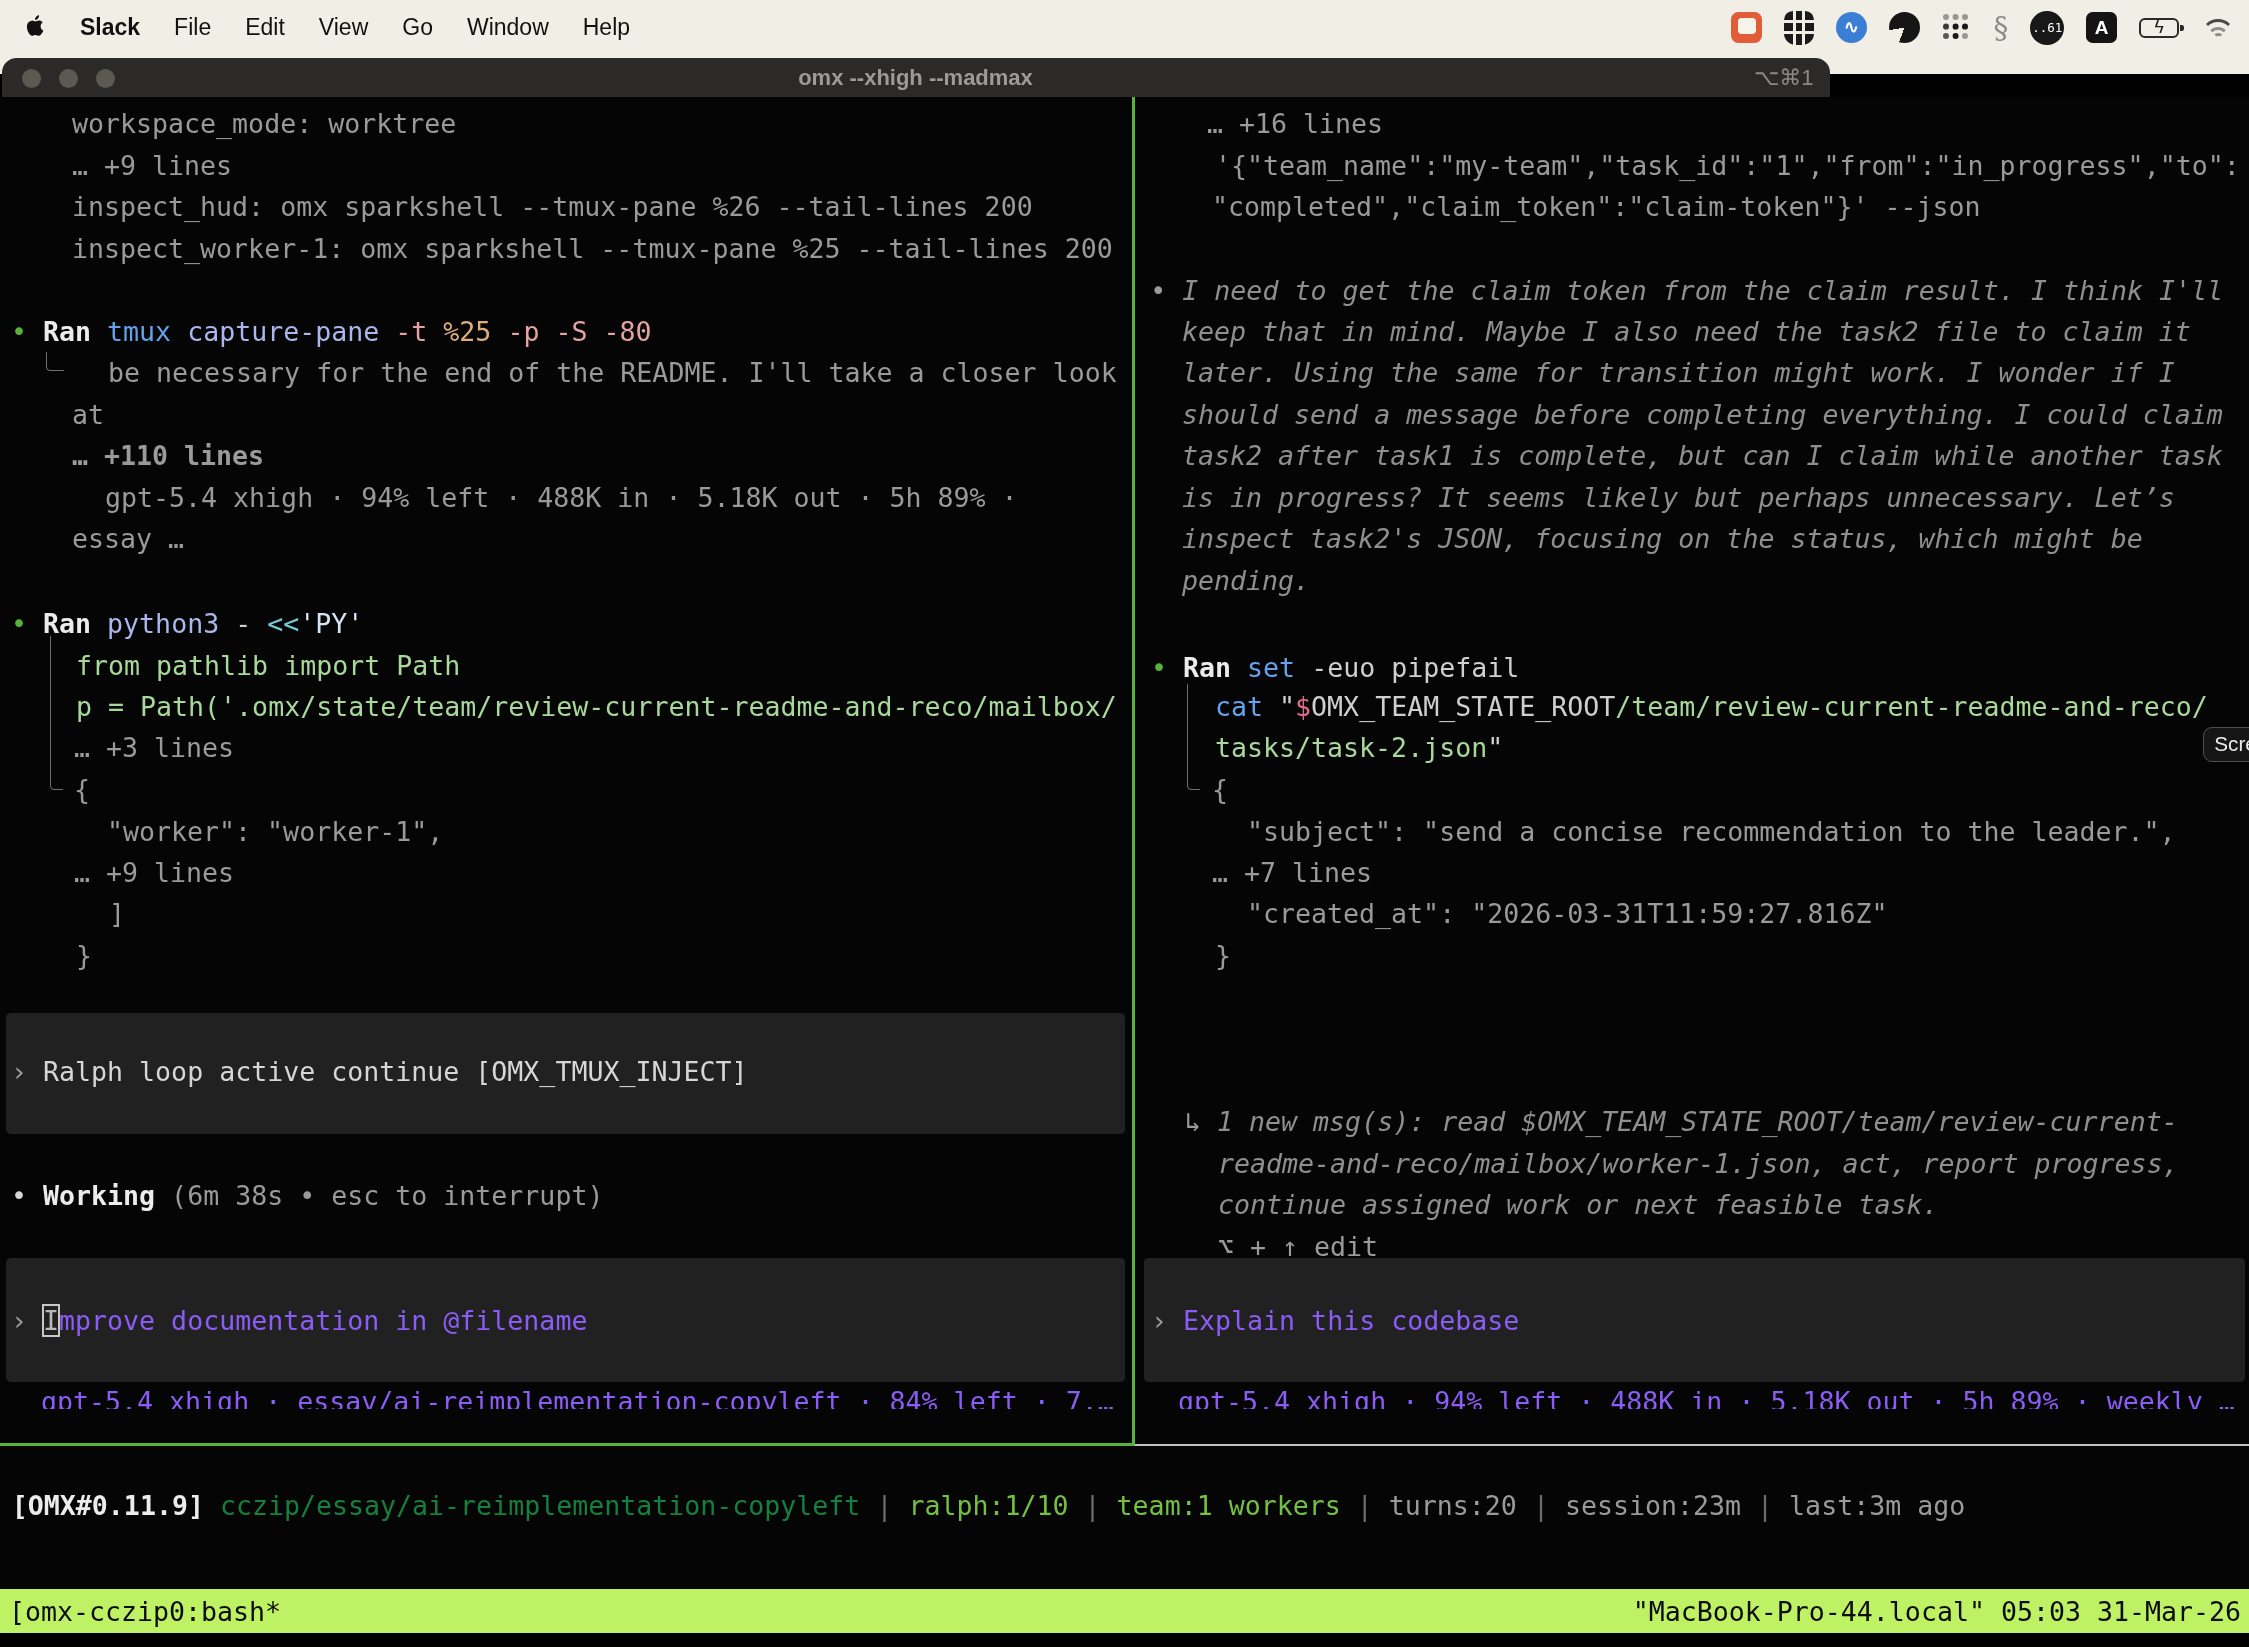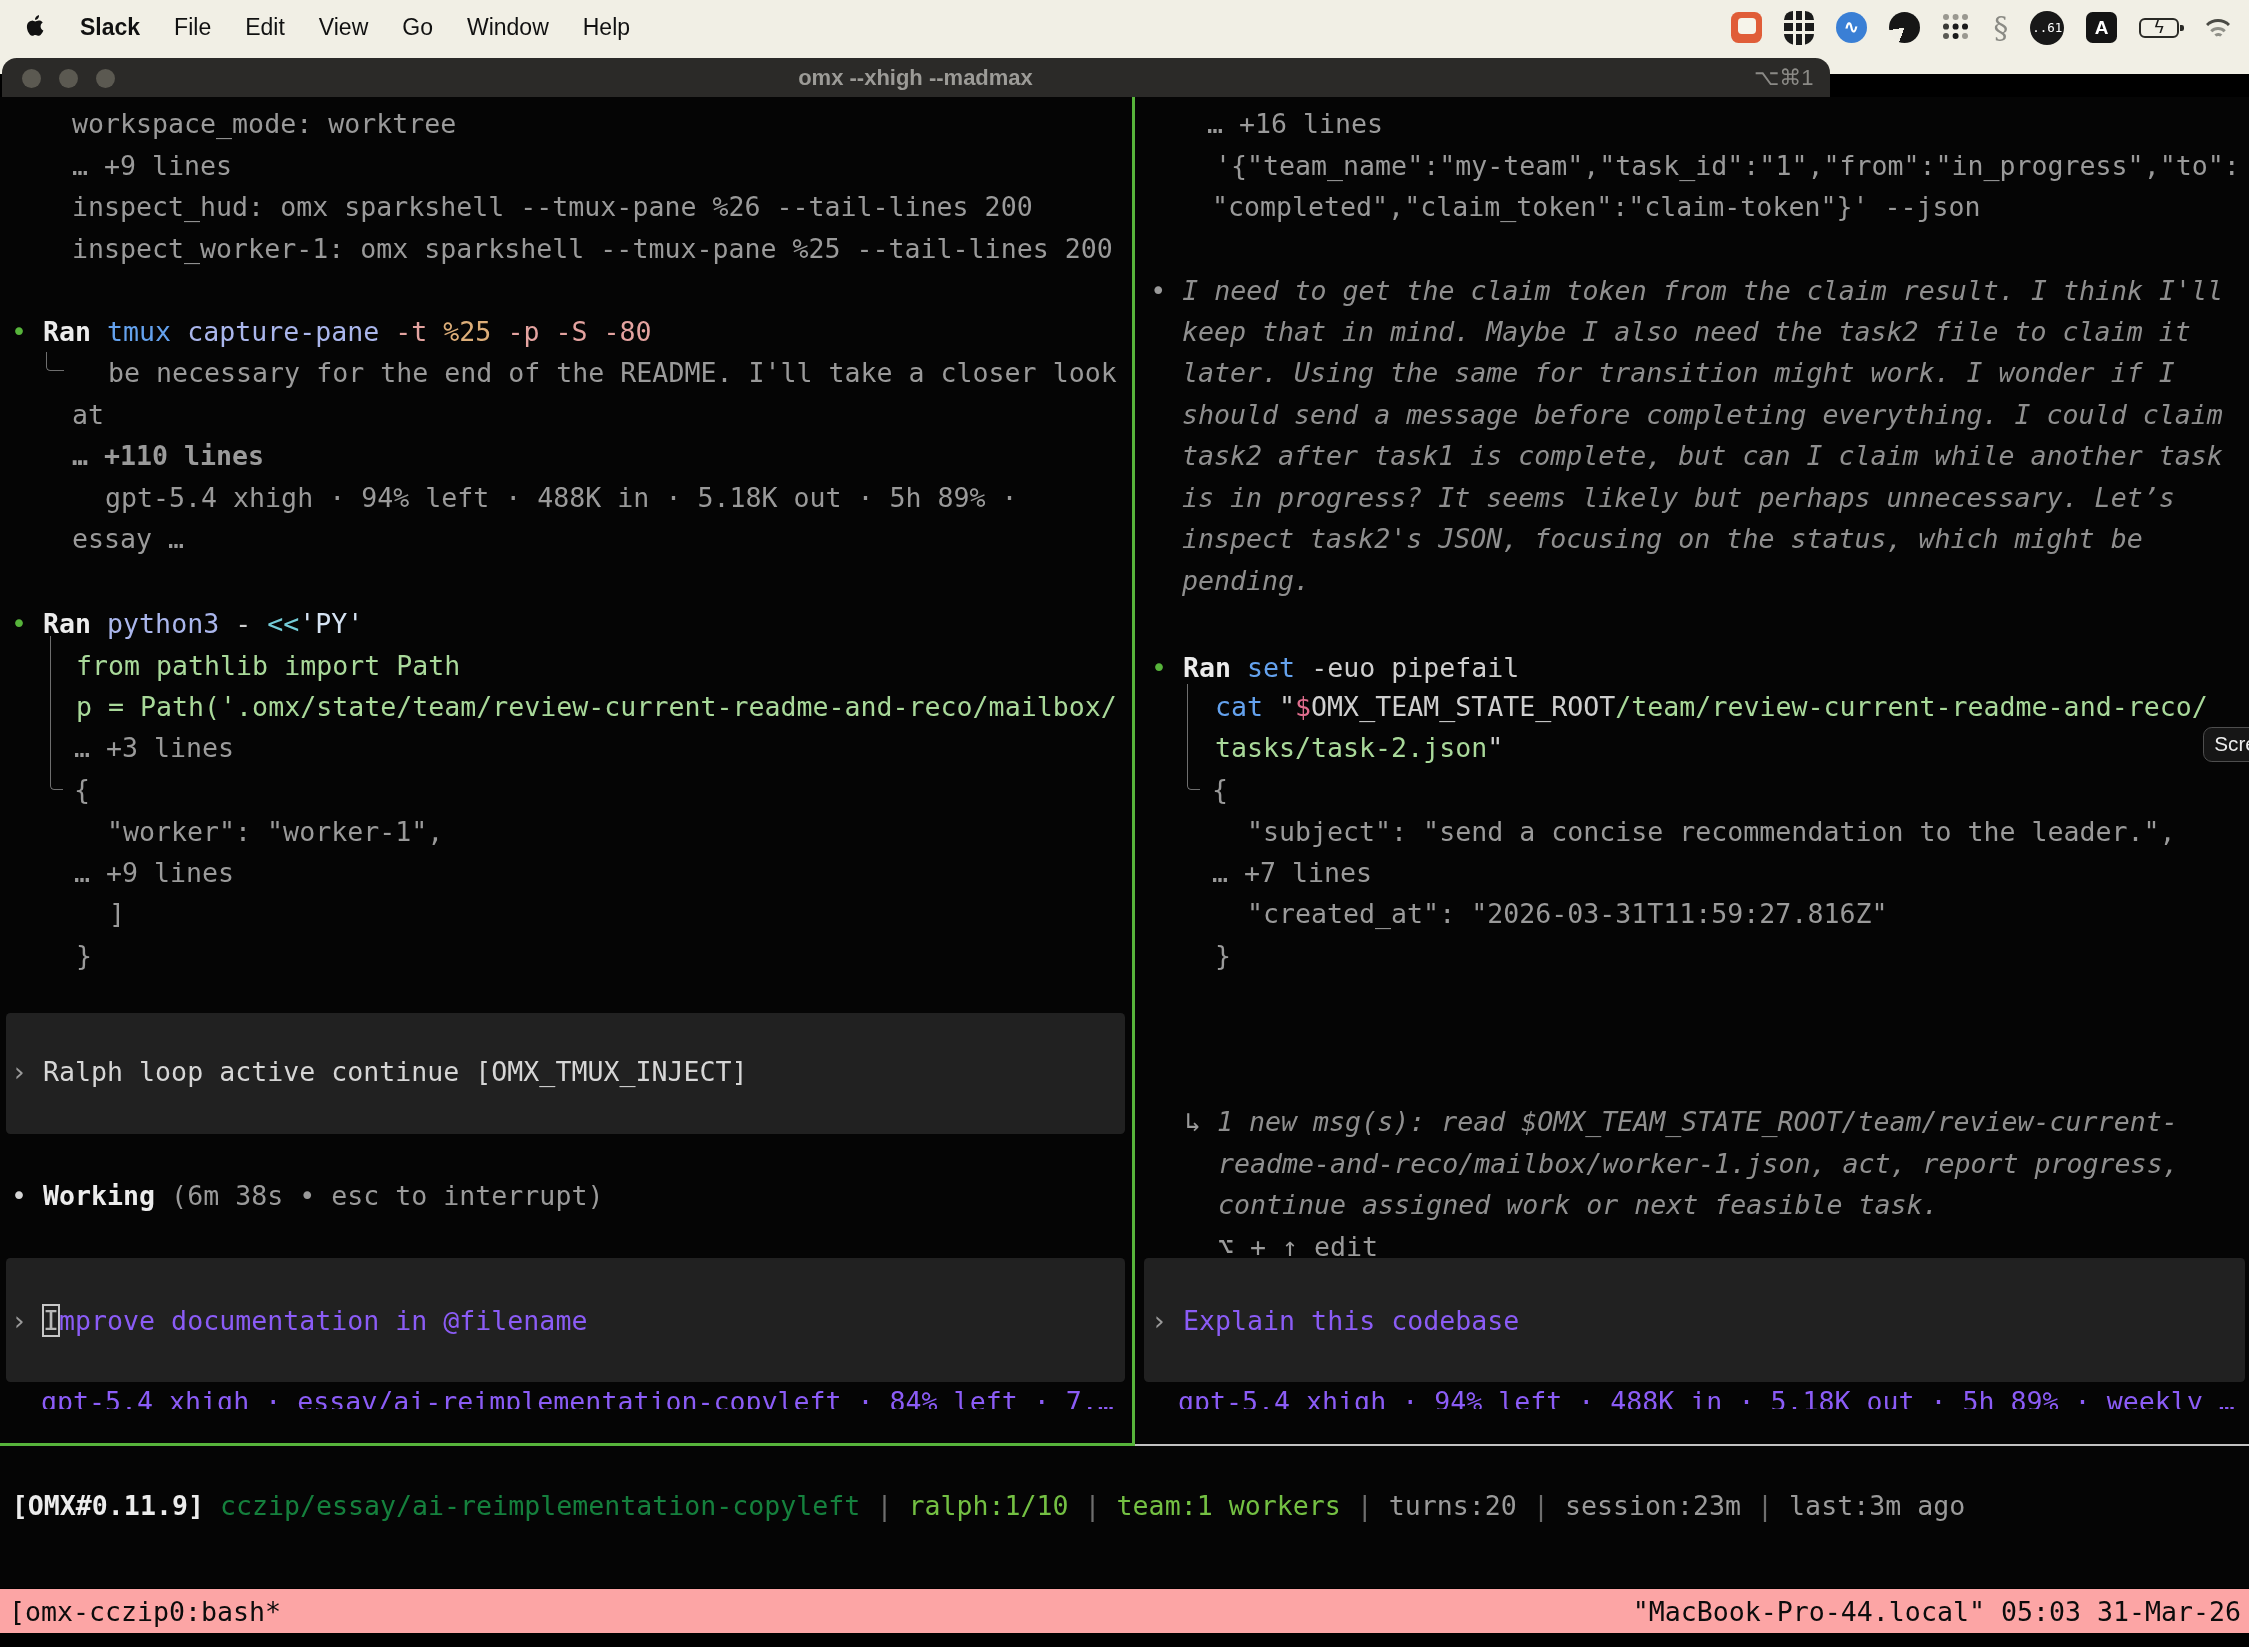--- a/index.html
+++ b/index.html
@@ -101,21 +101,21 @@
 
   
   .vsplit { position:absolute; left:1132px; top:97px; width:3px; height:1349px; background:#57b43b; }
   .hborder-l { position:absolute; left:0; top:1443px; width:1132px; height:3px; background:#57b43b; }
   .hborder-r { position:absolute; left:1135px; top:1444px; width:1115px; height:2.2px; background:#c2c2c2; }
 
   
   .hud { position:absolute; left:0; top:1446px; width:2250px; height:142px; background:#050505; overflow:hidden; }
 
   
-  .tmuxbar { position:absolute; left:0; top:1589px; width:2250px; height:44px; background:#fca5a5;
+  .tmuxbar { position:absolute; left:0; top:1589px; width:2250px; height:44px; background:#bef264;
              color:#0c0c0c; font-size:26.6px; display:flex; align-items:center; justify-content:space-between;
              padding:0 8.9px; white-space:pre; }
 
   
   .tooltip { position:absolute; left:2203px; top:727px; width:96px; height:35px; background:#161616;
              border:1.5px solid #4e4e4e; border-radius:8.9px; color:#ececec; font-family:"Liberation Sans", sans-serif;
              font-size:20.7px; line-height:32px; padding-left:10.3px; }
 </style>
 </head>
 <body>

